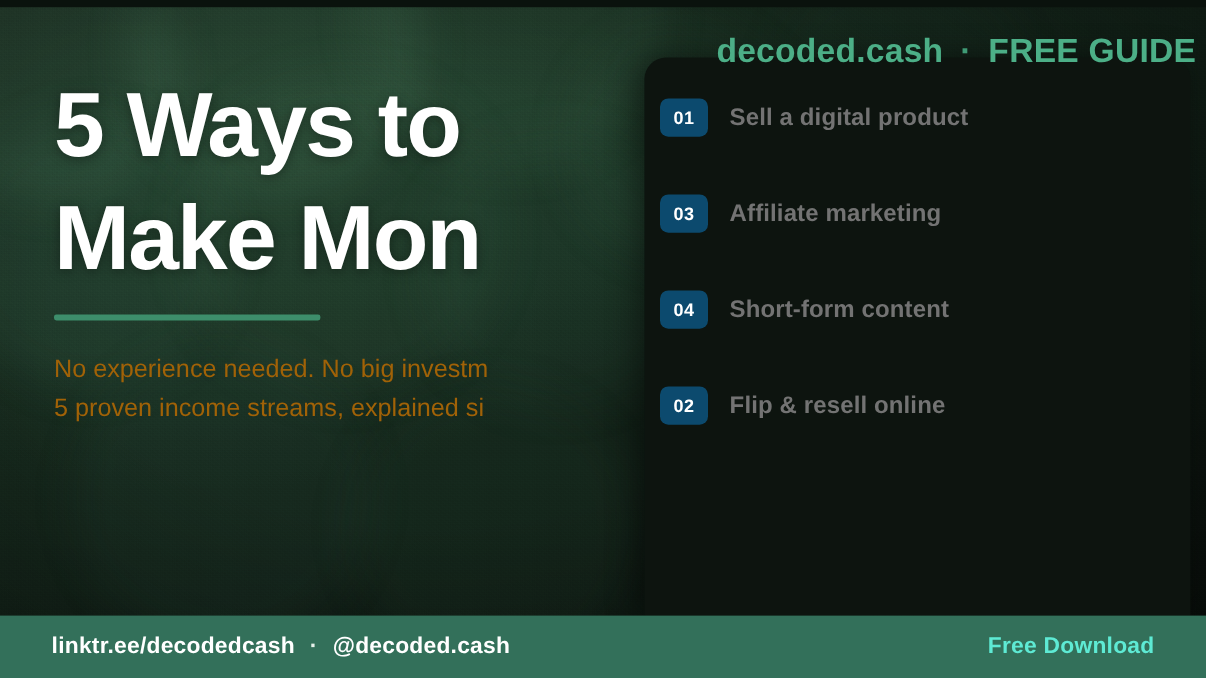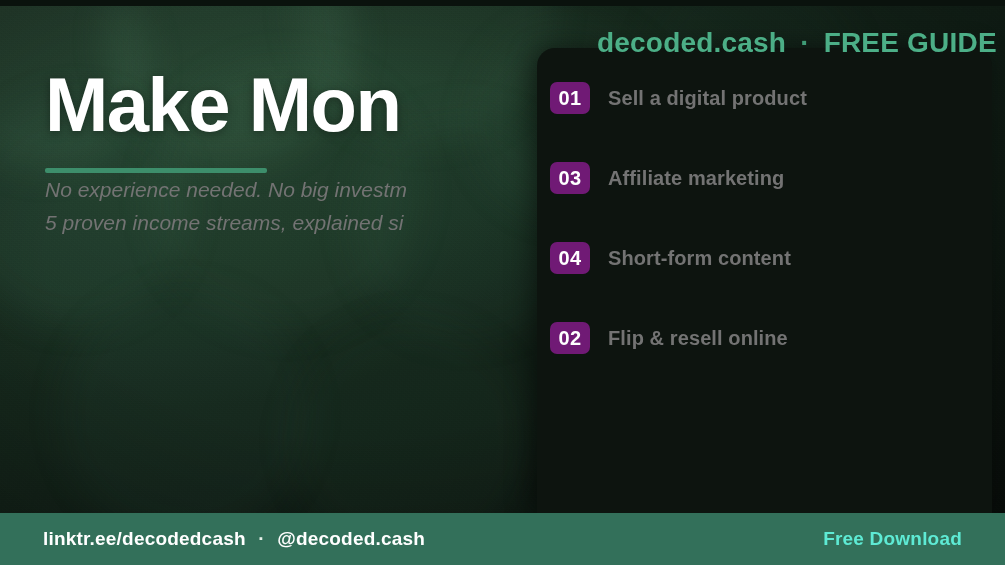--- a/index.html
+++ b/index.html
@@ -81,25 +81,25 @@
     color: #4caf87;
   }
   .rule {
     margin-top: 16px;
     width: 222px;
     height: 5px;
     background: #3d8e6b;
     border-radius: 2px;
   }
   .subtitle {
+    margin-top: 24px;
     font-size: 21px;
     line-height: 33px;
-    color: #737373;
-    white-space: nowrap;
-    font-style: italic;
+    color: #a16207;
+    white-space: nowrap;
   }
 
   
   .panel {
     position: absolute;
     left: 537px;
     top: 48px;
     width: 455px;
     height: 465px;
     background: #0d140f;
@@ -134,23 +134,23 @@
     align-items: center;
     height: 40px;
     margin-bottom: 40px;
     padding-left: 13px;
   }
   .badge {
     flex: none;
     width: 40px;
     height: 32px;
     border-radius: 7px;
-    background: #701a75;
+    background: #0c4a6e;
     color: #ffffff;
-    font-size: 20px;
+    font-size: 15px;
     font-weight: bold;
     display: flex;
     align-items: center;
     justify-content: center;
     letter-spacing: .5px;
   }
   .item-label {
     margin-left: 18px;
     font-size: 20px;
     font-weight: bold;
@@ -209,20 +209,21 @@
   <div class="bokeh" style="left:290px; top:320px; width:240px; height:240px; background:rgba(44,80,60,.12);"></div>
   <div class="bokeh" style="left:470px; top:20px; width:200px; height:200px; background:rgba(56,96,74,.12);"></div>
   <div class="bokeh" style="left:640px; top:-30px; width:220px; height:220px; background:rgba(40,74,56,.10);"></div>
 
   <div class="vignette"></div>
   <div class="grain"></div>
   <div class="topbar-dark"></div>
 
   <div class="left-col">
     <div class="headline">
+      <div>5 Ways to</div>
       <div>Make Mon</div>
     </div>
     <div class="rule"></div>
     <div class="subtitle">
       <div>No experience needed. No big investm</div>
       <div>5 proven income streams, explained si</div>
     </div>
   </div>
 
   <div class="panel"></div>

